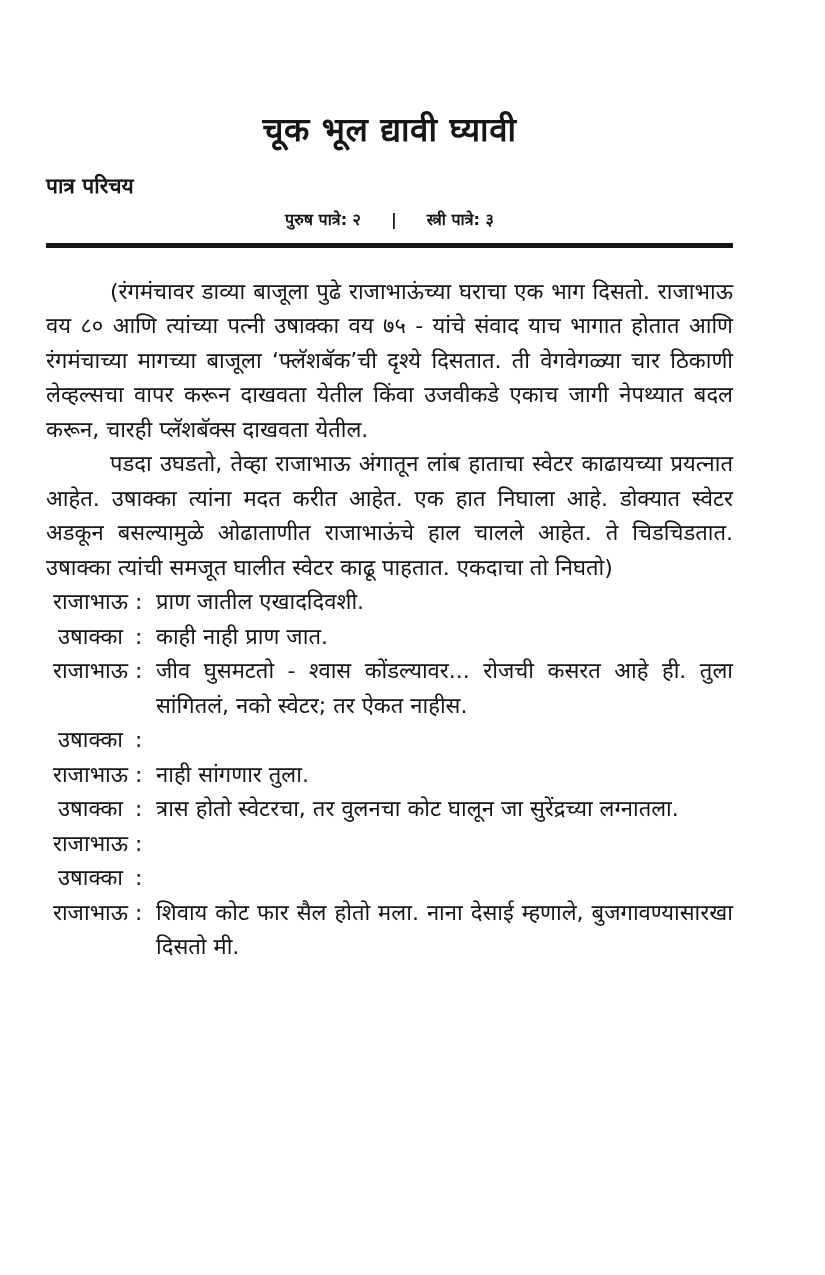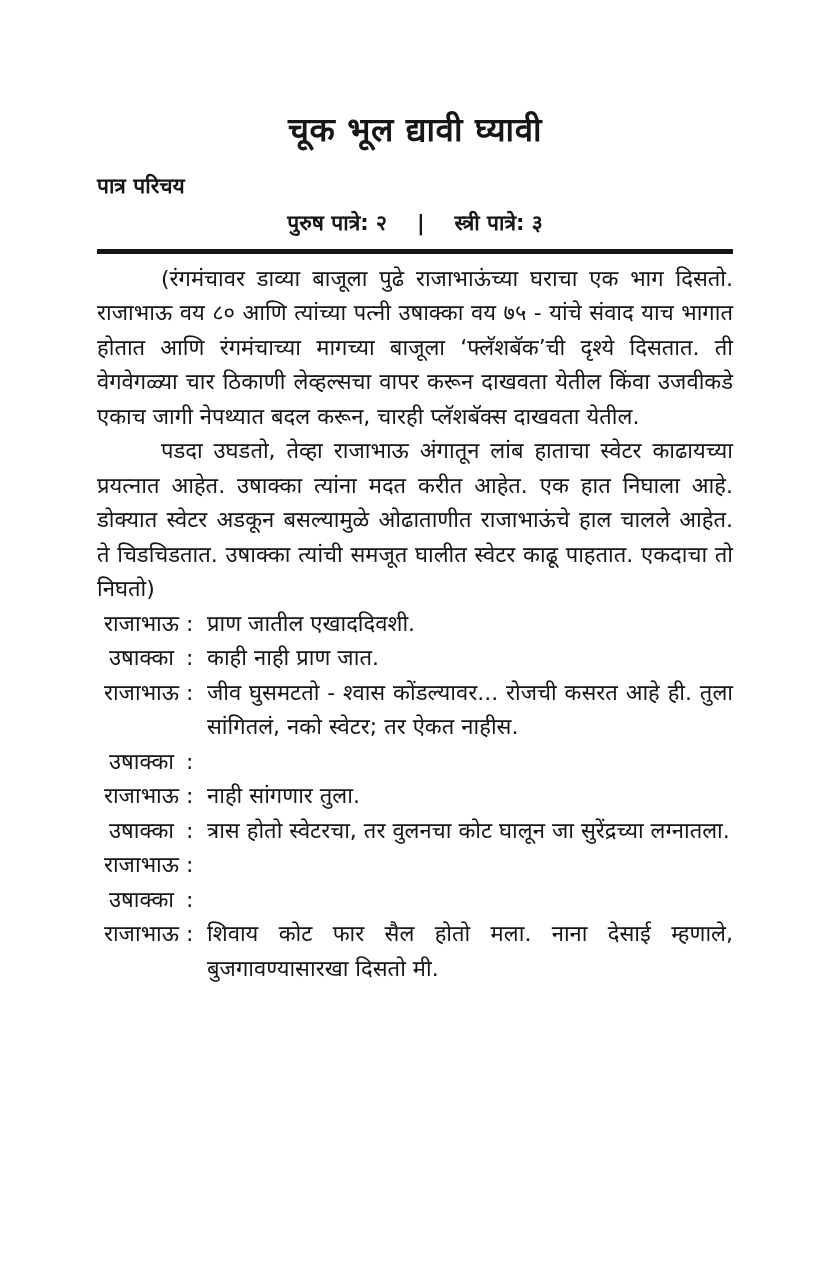--- a/index.html
+++ b/index.html
@@ -8,54 +8,54 @@
     background: #ffffff;
   }
   .page {
     position: relative;
     width: 825px;
     height: 1143px;
     background: #ffffff;
     color: #161616;
     font-family: "DejaVu Sans", sans-serif;
     box-sizing: border-box;
-    padding: 110px 92px 0 97px;
+    padding: 110px 92px 0 46px;
     overflow: hidden;
   }
   .title {
     margin: 0;
     font-size: 33px;
     font-weight: 700;
     text-align: center;
     letter-spacing: 0.5px;
     line-height: 1.2;
   }
   .cast-heading {
     margin-top: 21px;
     font-size: 21px;
     font-weight: 700;
     text-align: left;
   }
   .cast-line {
     margin-top: 9px;
-    font-size: 21px;
+    font-size: 16px;
     font-weight: 700;
     display: flex;
     justify-content: center;
     align-items: baseline;
     gap: 30px;
   }
   .rule {
     border: none;
     height: 5px;
     background: #161616;
     margin: 13px 0 0 0;
   }
   .body-text {
-    margin-top: 8px;
+    margin-top: 27px;
     font-size: 22px;
     line-height: 34.5px;
     text-align: justify;
   }
   .stage {
     margin: 0;
     text-indent: 64px;
   }
   .dialogue {
     display: grid;

